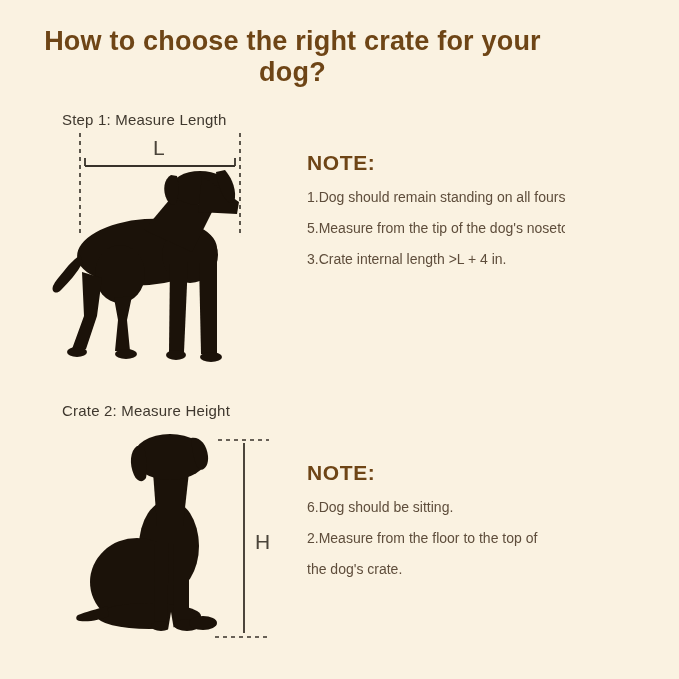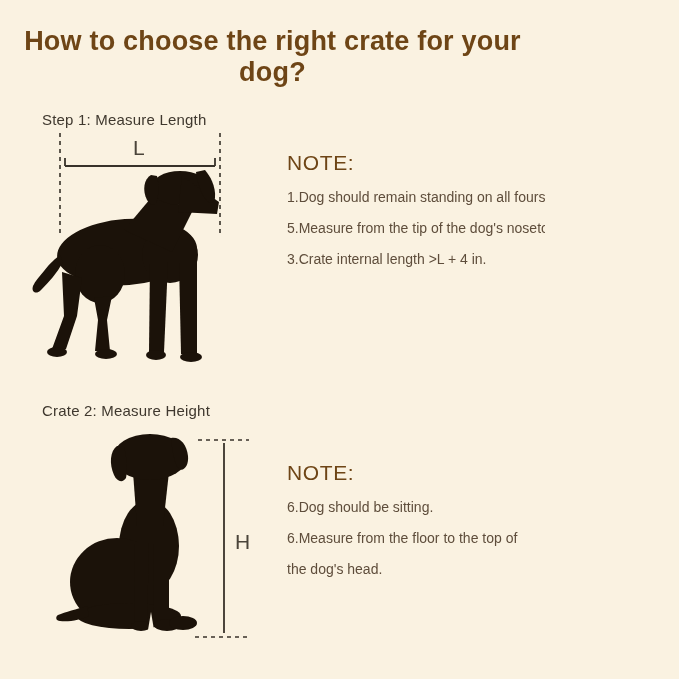--- a/index.html
+++ b/index.html
@@ -9,20 +9,21 @@
     --step-text:#3f382e;
     --dim-text:#4a443a;
     --line:#38322a;
     --dog:#1b1209;
   }
   html,body{margin:0;padding:0;}
   body{background:var(--bg);font-family:"Liberation Sans",sans-serif;}
   .canvas{
     position:relative;width:545px;height:679px;background:var(--bg);
     overflow:hidden;
+    margin-left:20px;
   }
   .title{
     position:absolute;top:26px;left:0;right:0;text-align:center;
     font-size:27px;font-weight:700;color:var(--accent);letter-spacing:.2px;
     margin:0;
   }
   .step-label{
     position:absolute;left:42px;font-size:15px;color:var(--step-text);
     letter-spacing:.2px;
   }
@@ -35,21 +36,21 @@
   .solid-line{stroke:var(--line);stroke-width:1.8;fill:none;}
   .dim-label{
     position:absolute;font-size:21px;color:var(--dim-text);
   }
   #l-label{left:133px;top:136px;}
   #h-label{left:235px;top:530px;}
   .note{position:absolute;left:287px;}
   #note1{top:151px;}
   #note2{top:461px;}
   .note-heading{
-    font-size:21px;font-weight:400;color:var(--accent);
+    font-size:21px;font-weight:700;color:var(--accent);
     letter-spacing:.6px;margin:0 0 7px 0;line-height:24px;
   }
   .note-line{
     font-size:14px;color:var(--body-text);line-height:31px;white-space:pre;
   }
 </style>
 </head>
 <body>
 
 <div class="canvas">
@@ -118,17 +119,17 @@
       <ellipse cx="126" cy="189" rx="14" ry="7"></ellipse>
       <path d="M30,172 C20,175 8,178 1,181 C-2,183 -1,187 3,187 C12,188 24,186 32,182 Z"></path>
       <polygon points="91,196 97,196 94,178" fill="var(--bg)"></polygon>
     </g>
   </svg>
   <div class="dim-label" id="h-label">H</div>
 
   <div class="note" id="note2">
     <div class="note-heading">NOTE:</div>
     <div class="note-line">6.Dog should be sitting.</div>
-    <div class="note-line">6.Measure from the floor to the top of</div>
-    <div class="note-line">the dog's head.</div>
+    <div class="note-line">2.Measure from the floor to the top of</div>
+    <div class="note-line">the dog's crate.</div>
   </div>
 
 </div>
 
 </body></html>

